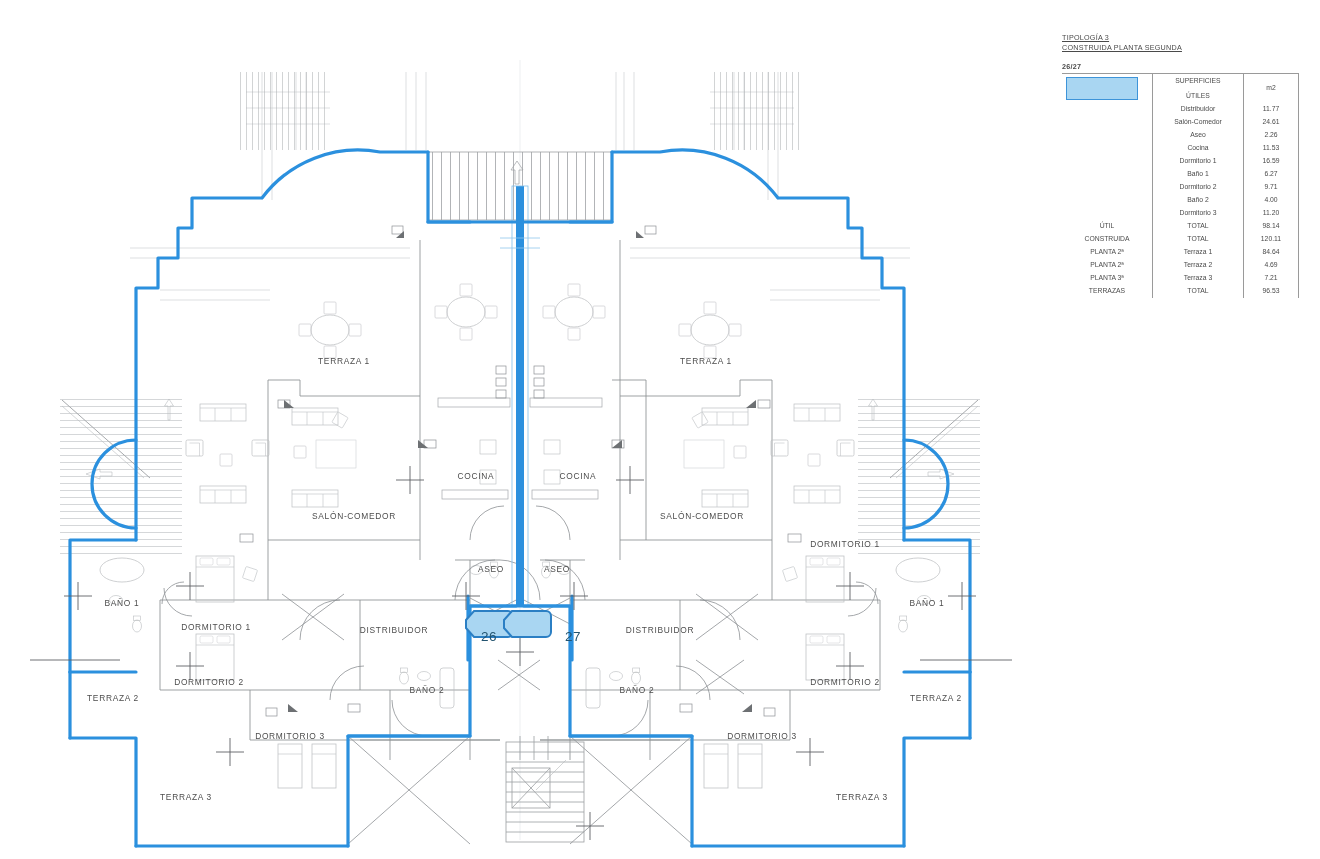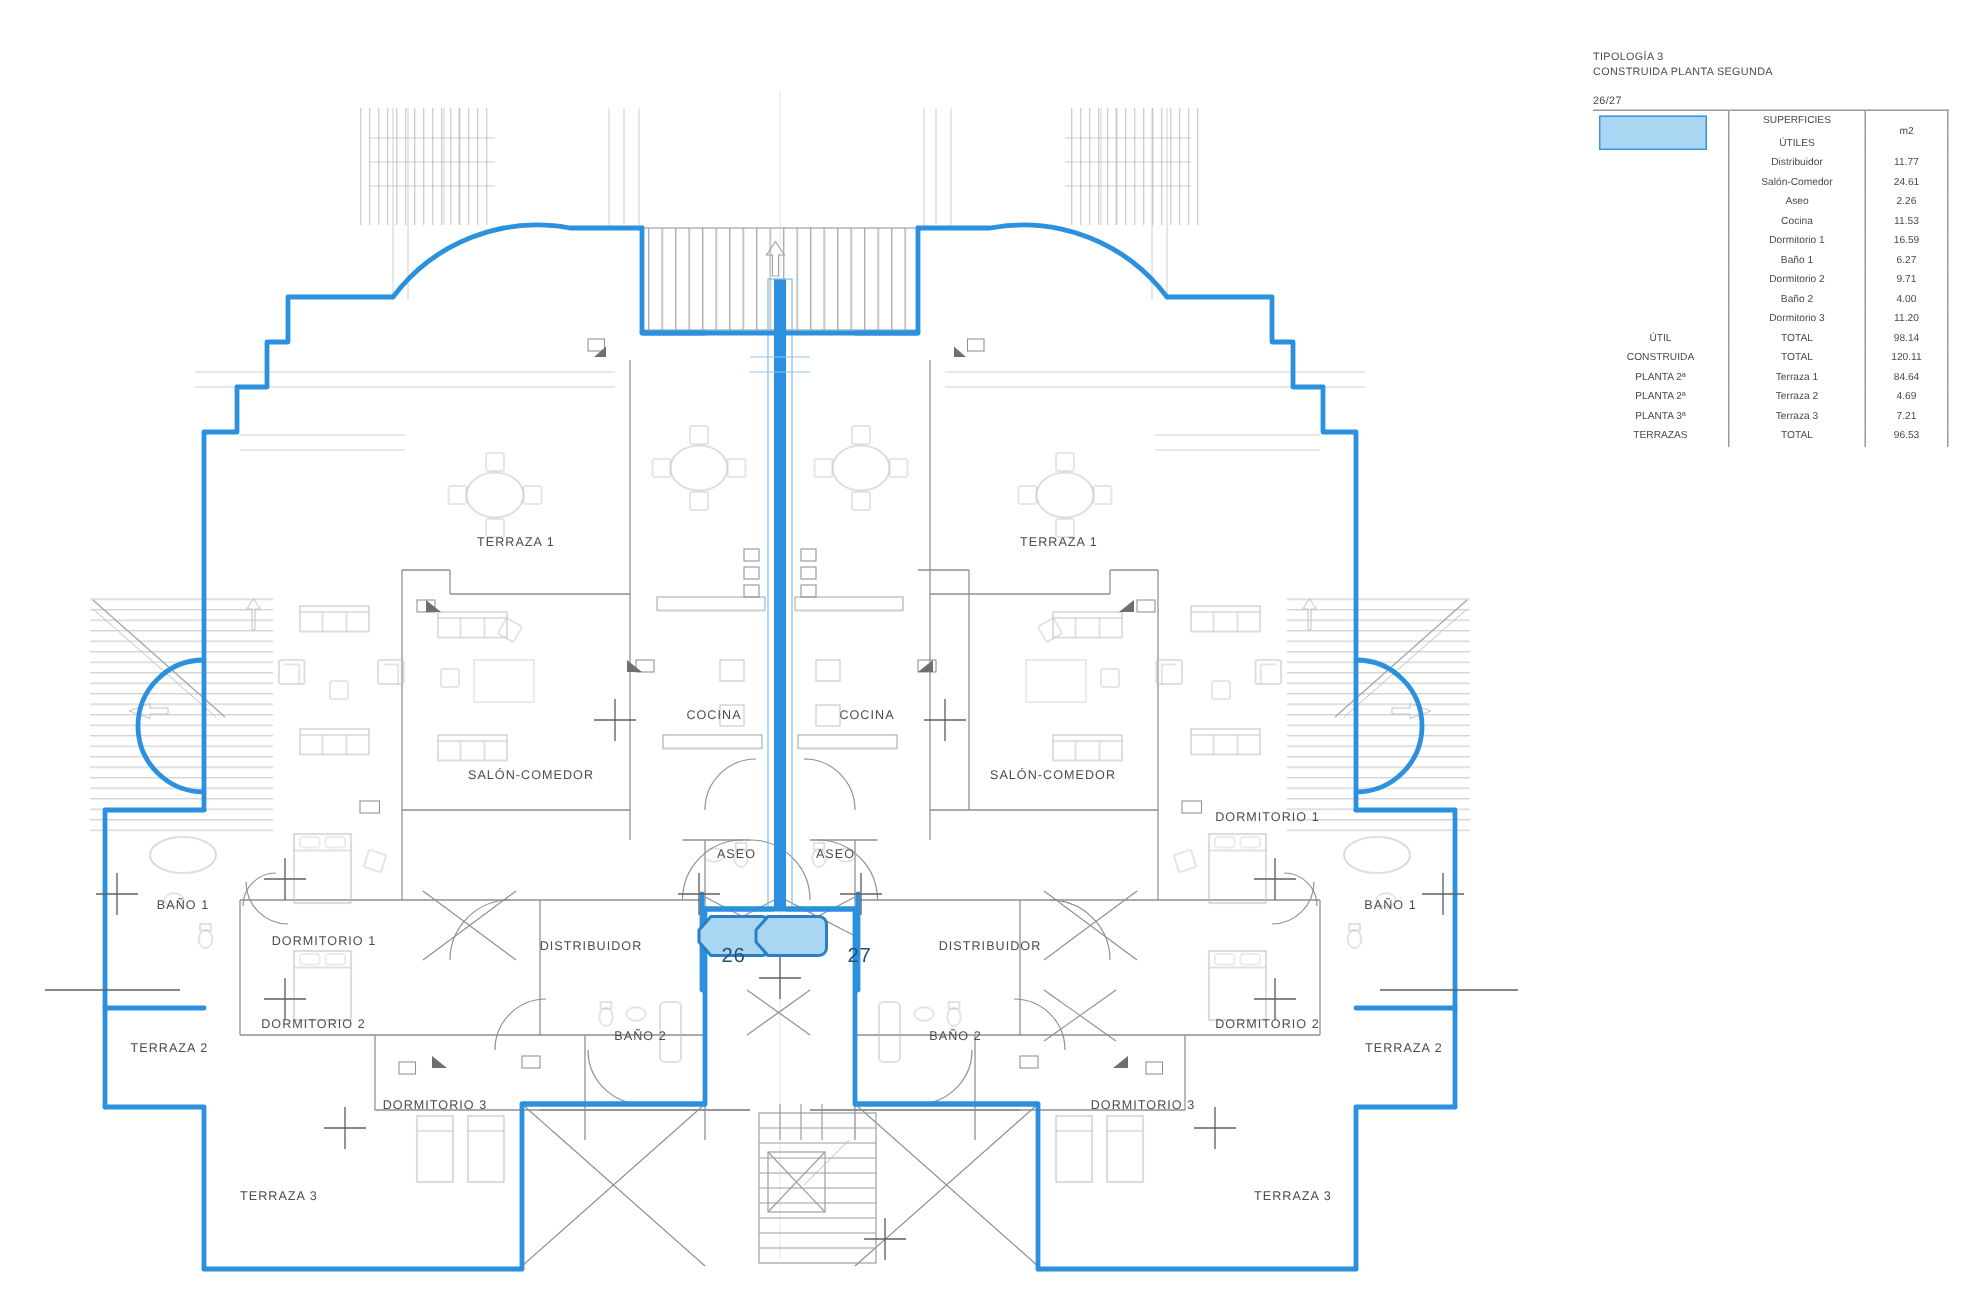--- a/index.html
+++ b/index.html
@@ -31,27 +31,29 @@
     width: 222px;
   }
 
   
   .legend-title {
     font-size: 7.2px;
     letter-spacing: 0.25px;
     color: #4a4a4a;
     line-height: 9.5px;
     white-space: nowrap;
+    text-decoration: underline;
   }
   .legend-units {
     font-size: 7.2px;
     letter-spacing: 0.25px;
     color: #4a4a4a;
     margin-top: 10px;
     margin-bottom: 2px;
+    font-weight: bold;
   }
 
   
   table.surfaces {
     border-collapse: collapse;
     width: 214px;
     font-size: 6.8px;
     color: #4a4a4a;
     table-layout: fixed;
   }

